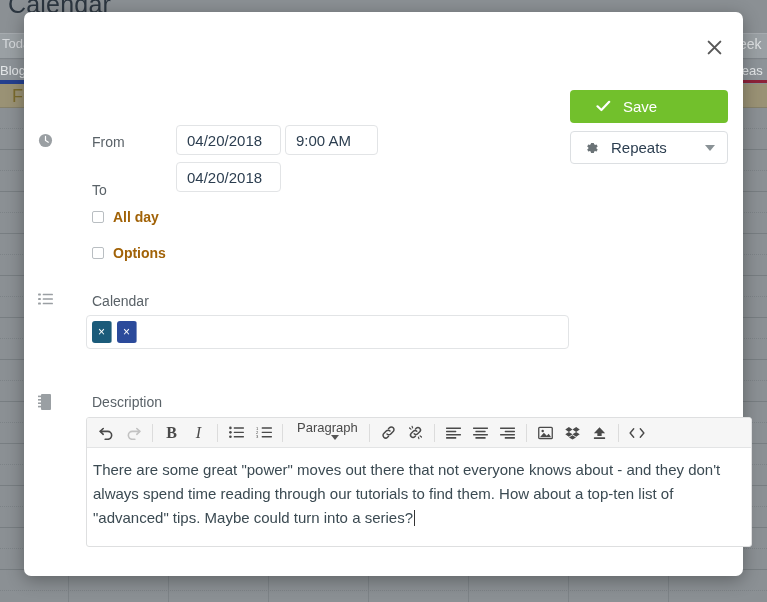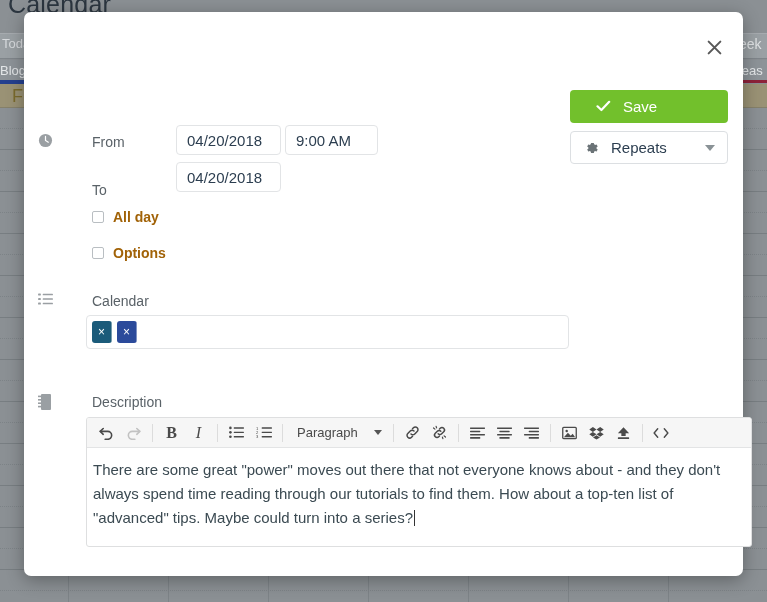--- a/index.html
+++ b/index.html
@@ -239,21 +239,21 @@
   .tb-btn.dim { color: #c2c2c2; }
   .tb-sep {
     width: 1px; height: 18px;
     background: #dcdcdc;
     margin: 0 5px;
   }
   #tb-paragraph {
     display: flex; align-items: center;
     height: 26px; padding: 0 6px 0 9px;
     font-size: 13px; color: #4a4a4a;
-    cursor: pointer; white-space: nowrap;
+    cursor: pointer; white-space: nowrap; flex-direction: column;
   }
   #tb-para-caret {
     width: 0; height: 0; margin-left: 16px;
     border-left: 4px solid transparent;
     border-right: 4px solid transparent;
     border-top: 5px solid #555;
   }
   #desc-body {
     padding: 10px 6px 0 6px;
     font-size: 15px;

